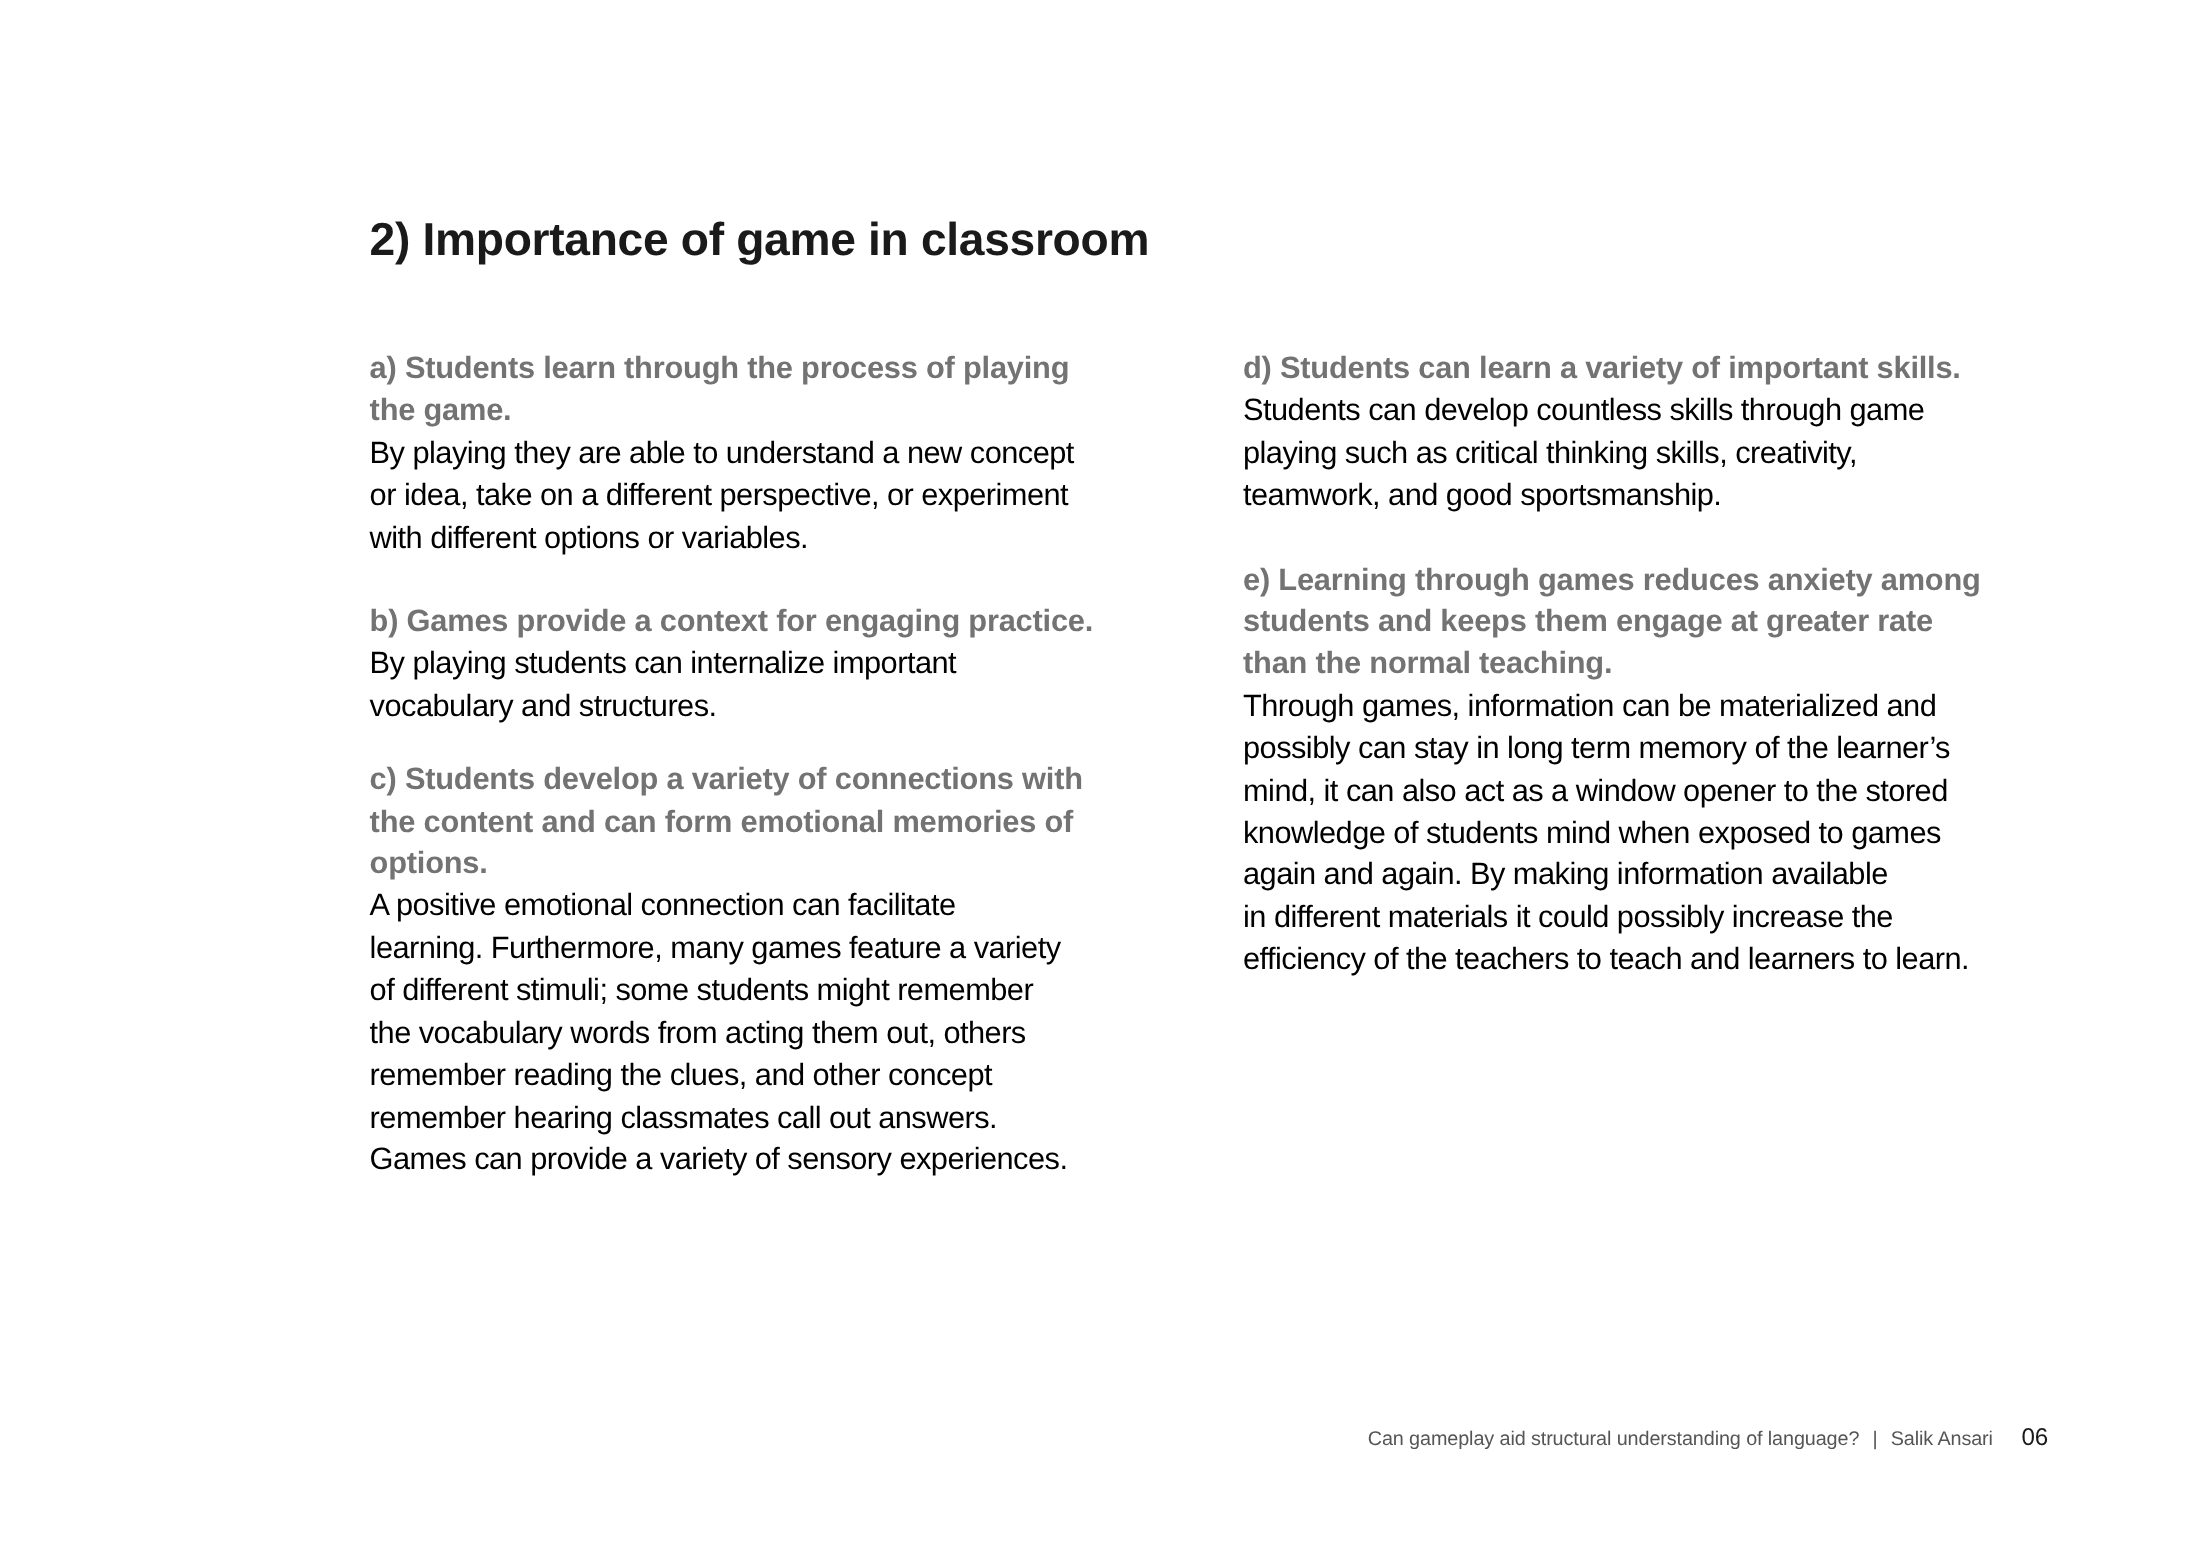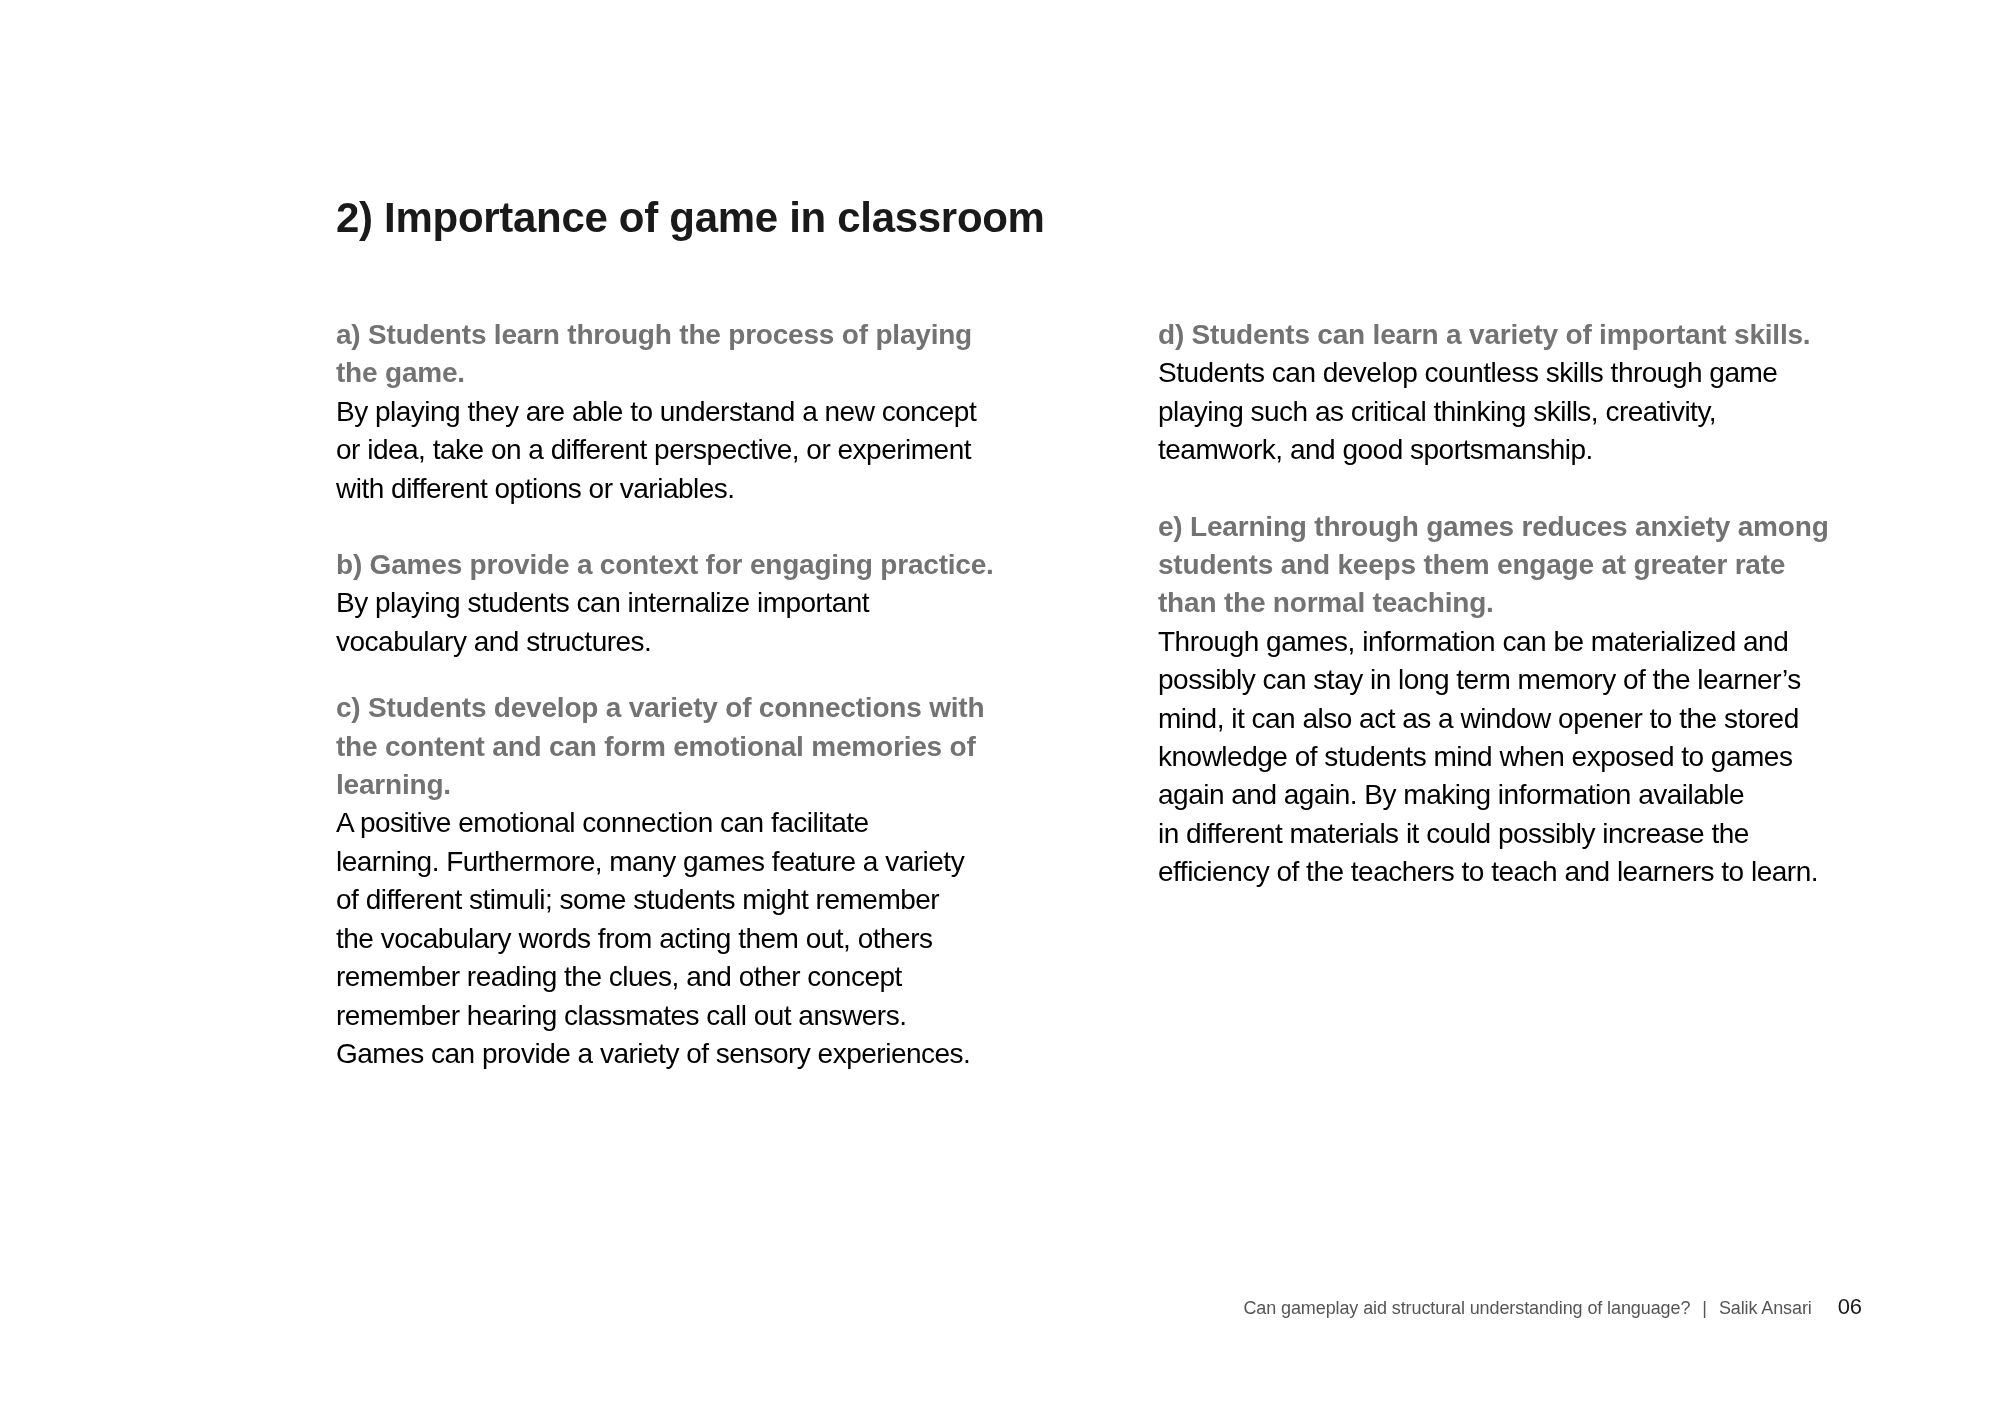--- a/index.html
+++ b/index.html
@@ -24,21 +24,21 @@
       font-weight: bold;
       letter-spacing: -0.3px;
       color: #1a1a1a;
       line-height: 44px;
     }
     .column {
       position: absolute;
       top: 316px;
     }
     .col-left { left: 336px; width: 720px; }
-    .col-right { left: 1130px; width: 740px; margin-left: 28px; }
+    .col-right { left: 1130px; width: 740px; }
     .section {
       margin: 0;
     }
     .section-heading {
       font-size: 28px;
       font-weight: bold;
       line-height: 38.4px;
       letter-spacing: -0.2px;
       color: #737373;
       margin: 0;
@@ -99,21 +99,21 @@
     <p class="section-body">
       <span>By playing students can internalize important</span><br>
       <span>vocabulary and structures.</span>
     </p>
   </div>
   <div class="gap-md"></div>
   <div class="section">
     <p class="section-heading">
       <span>c) Students develop a variety of connections with</span><br>
       <span>the content and can form emotional memories of</span><br>
-      <span>learning.</span>
+      <span>options.</span>
     </p>
     <p class="section-body">
       <span>A positive emotional connection can facilitate</span><br>
       <span>learning. Furthermore, many games feature a variety</span><br>
       <span>of different stimuli; some students might remember</span><br>
       <span>the vocabulary words from acting them out, others</span><br>
       <span>remember reading the clues, and other concept</span><br>
       <span>remember hearing classmates call out answers.</span><br>
       <span>Games can provide a variety of sensory experiences.</span>
     </p>

